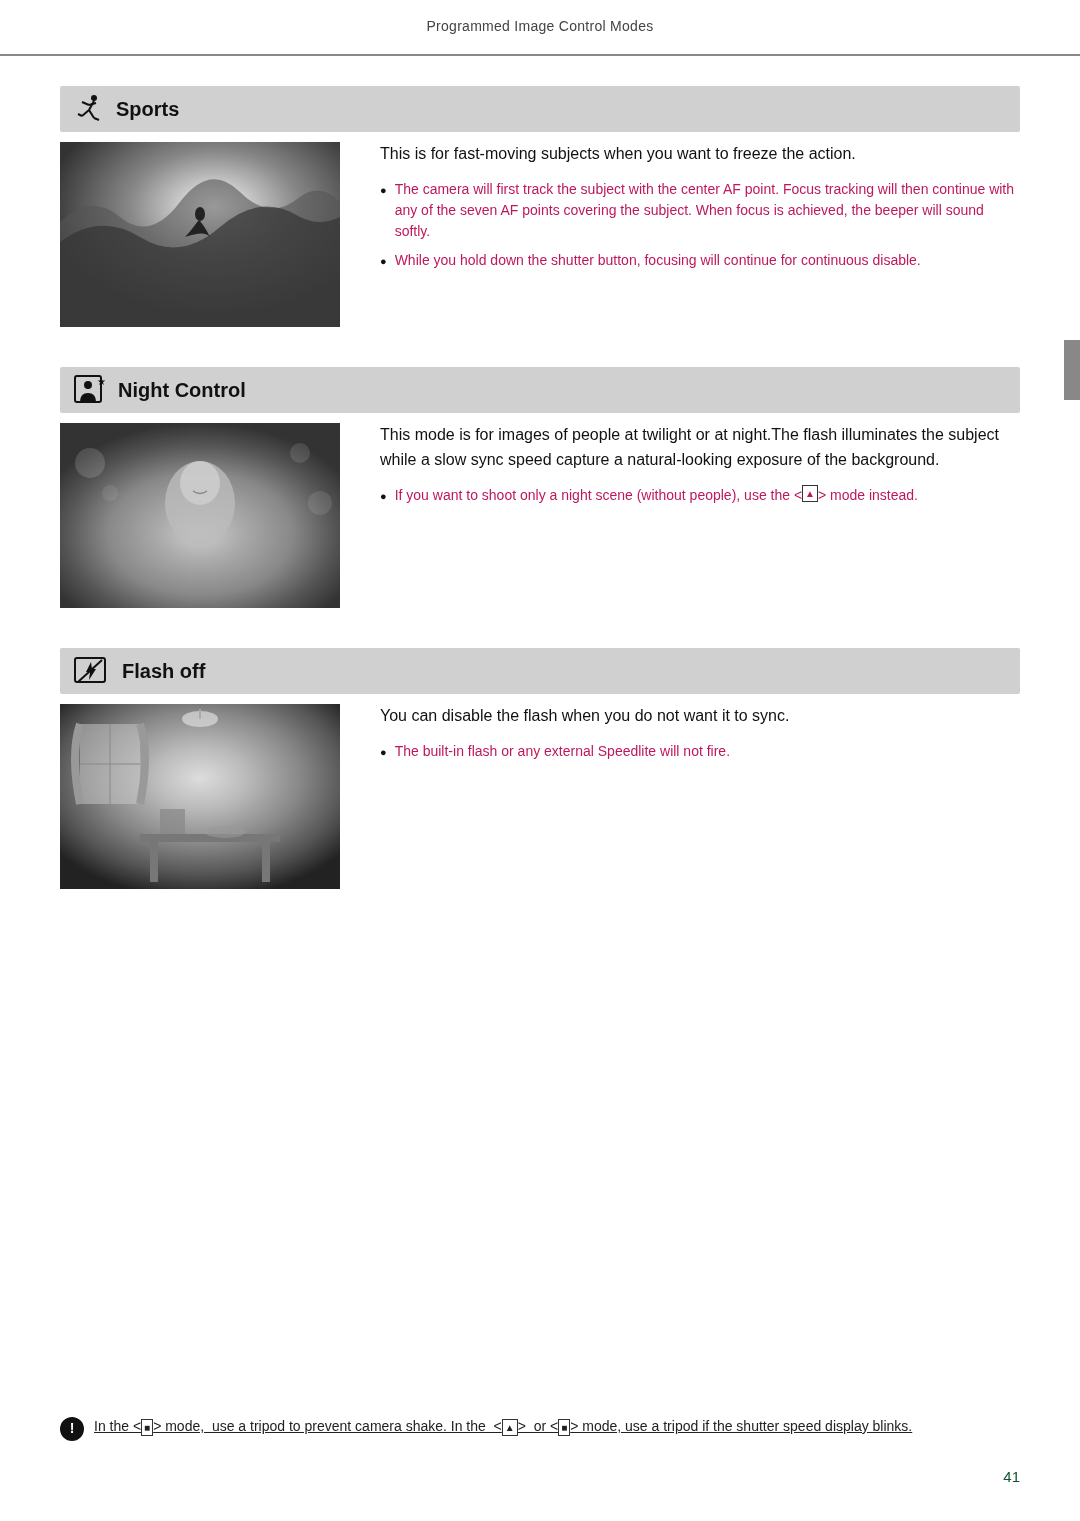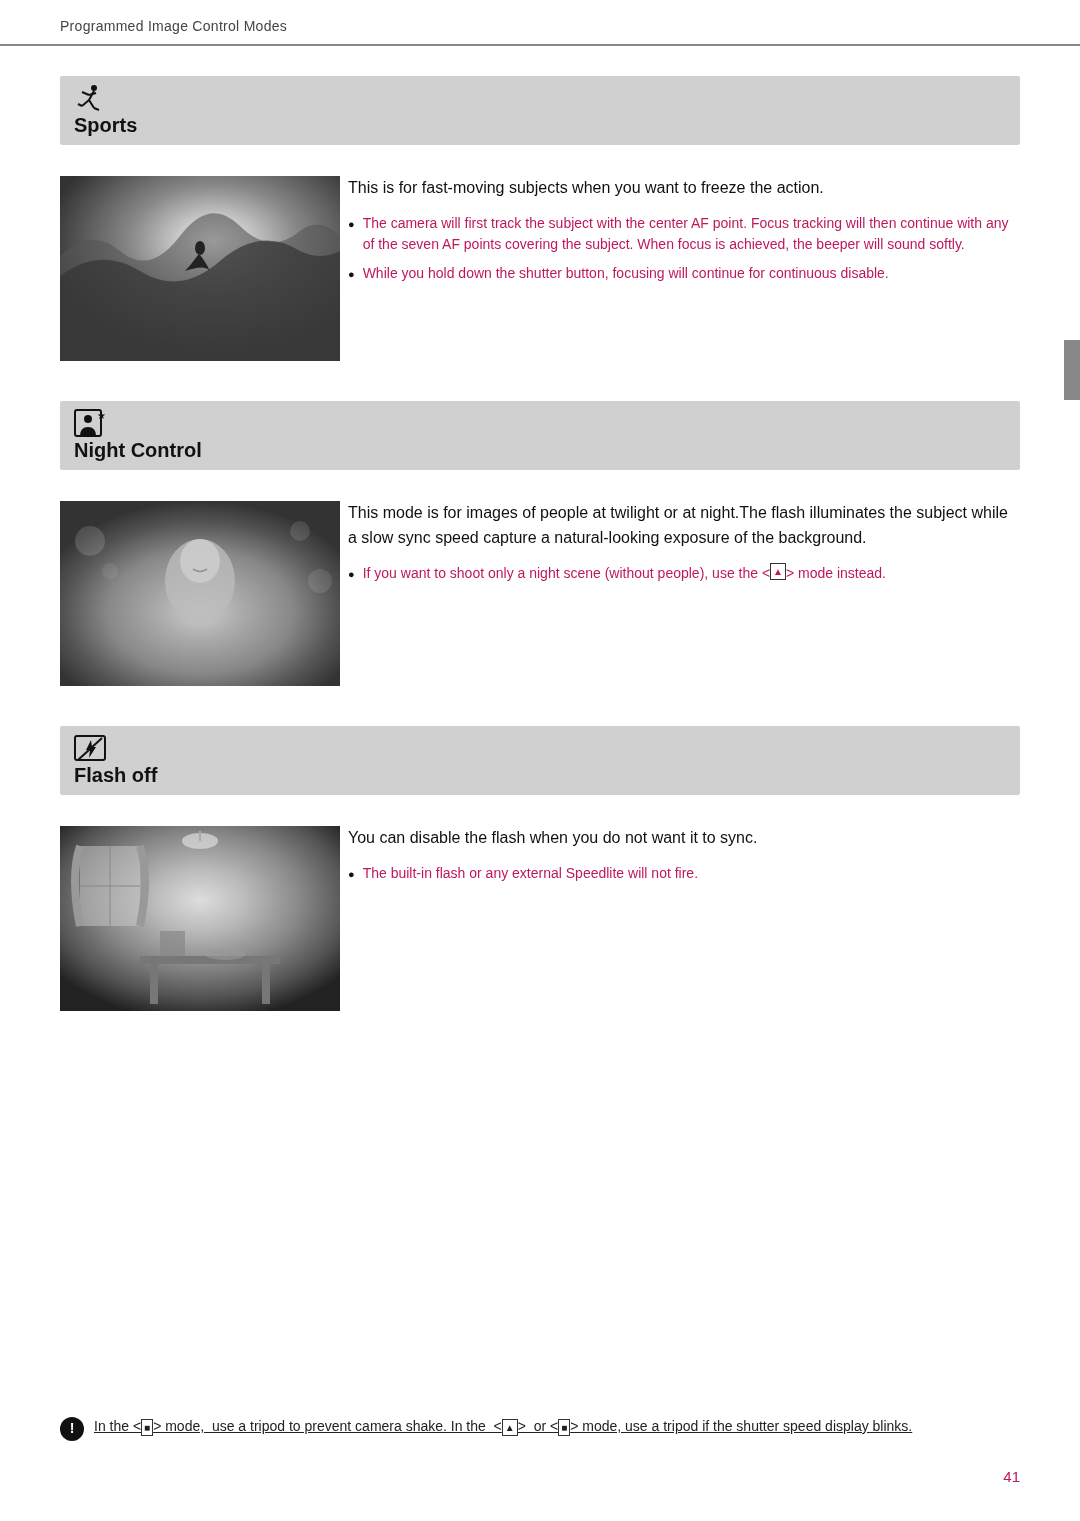--- a/index.html
+++ b/index.html
@@ -14,22 +14,22 @@
       background: #ffffff;
       font-family: Arial, Helvetica, sans-serif;
       font-size: 15px;
       color: #1a1a1a;
       overflow: hidden;
       position: relative;
     }
 
     .page-header {
       display: flex;
-      justify-content: flex-start;
-      padding: 18px 60px 10px 60px;
+      justify-content: center;
+      padding: 18px 60px 20px 60px;
       border-bottom: 2px solid #888;
       margin-bottom: 0;
     }
 
     .page-header-title {
       font-size: 14px;
       color: #444;
       letter-spacing: 0.02em;
     }
 
@@ -37,43 +37,43 @@
       padding: 30px 60px 30px 60px;
     }
 
     
     .section {
       margin-bottom: 40px;
     }
 
     .section-header {
       display: flex;
+      align-items: center;
       background: #d0d0d0;
       padding: 8px 14px;
-      margin-bottom: 31px;
+      margin-bottom: 10px;
       border-radius: 2px;
-      flex-direction: column;
     }
 
     .section-icon {
       font-size: 24px;
       margin-right: 12px;
       display: flex;
       align-items: center;
     }
 
     .section-title {
       font-size: 20px;
       font-weight: bold;
       color: #111;
     }
 
     .section-body {
       display: flex;
-      gap: 8px;
+      gap: 40px;
       align-items: flex-start;
     }
 
     .section-image {
       width: 280px;
       min-width: 280px;
       height: 185px;
       background: #666;
       overflow: hidden;
       flex-shrink: 0;
@@ -156,21 +156,21 @@
       flex: 1;
       text-decoration: underline;
     }
 
     
     .page-number {
       position: absolute;
       bottom: 36px;
       right: 60px;
       font-size: 15px;
-      color: #be185d;
+      color: #14532d;
     }
 
     
     .photo-sports {
       width: 280px;
       height: 185px;
       background:
         radial-gradient(ellipse at 55% 35%, #fff 0%, #ccc 15%, #999 40%, #555 70%, #333 100%);
       position: relative;
     }

